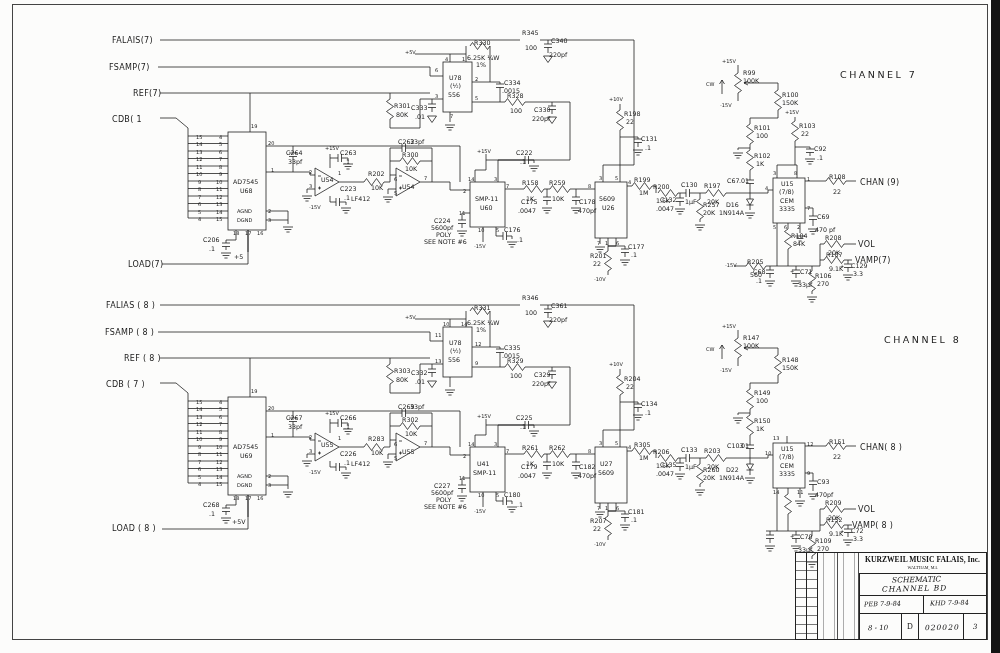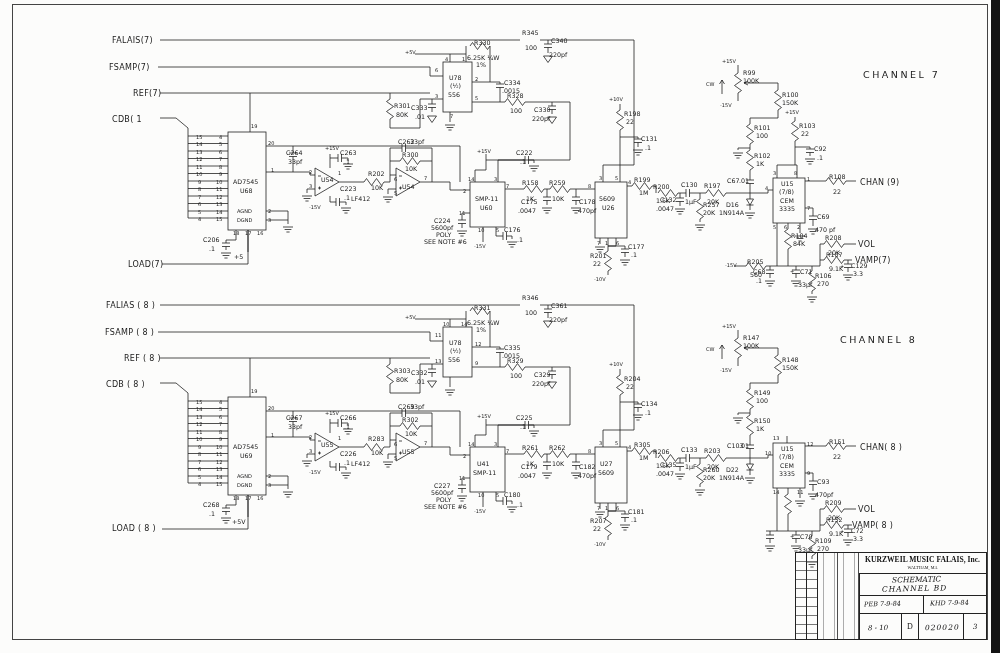--- a/index.html
+++ b/index.html
@@ -213,21 +213,21 @@
       </g>
     </g>
   </svg>
 
   <div id="labels">
       <span class="lbl s8" style="left: 112px; top: 37px;">FALAIS(7)</span>
       <span class="lbl s8" style="left: 109px; top: 64px;">FSAMP(7)</span>
       <span class="lbl s8" style="left: 133px; top: 90px;">REF(7)</span>
       <span class="lbl s8" style="left: 112px; top: 116px;">CDB( 1</span>
       <span class="lbl s8" style="left: 128px; top: 261px;">LOAD(7)</span>
-      <span class="lbl s9" style="left: 840px; top: 70px; margin-left: 23px;">CHANNEL 7</span>
+      <span class="lbl s9" style="left: 840px; top: 70px;">CHANNEL 7</span>
       <span class="lbl s8" style="left: 860px; top: 179px;">CHAN (9)</span>
       <span class="lbl s8" style="left: 858px; top: 241px;">VOL</span>
       <span class="lbl s8" style="left: 855px; top: 257px;">VAMP(7)</span>
       <span class="lbl s6" style="left: 233px; top: 179px;">AD7545</span>
       <span class="lbl s6" style="left: 240px; top: 188px;">U68</span>
       <span class="lbl s5" style="left: 251px; top: 124px;">19</span>
       <span class="lbl s5" style="left: 268px; top: 141px;">20</span>
       <span class="lbl s5" style="left: 271px; top: 168px;">1</span>
       <span class="lbl s5" style="left: 237px; top: 209px;">AGND</span>
       <span class="lbl s5" style="left: 268px; top: 209px;">2</span>
@@ -423,23 +423,23 @@
       <span class="lbl s6" style="left: 826px; top: 252px;">R107</span>
       <span class="lbl s6" style="left: 829px; top: 266px;">9.1K</span>
       <span class="lbl s6" style="left: 815px; top: 273px;">R106</span>
       <span class="lbl s6" style="left: 817px; top: 281px;">270</span>
       <span class="lbl s6" style="left: 851px; top: 263px;">C129</span>
       <span class="lbl s6" style="left: 853px; top: 271px;">3.3</span>
       <span class="lbl s5" style="left: 840px; top: 264px;">+</span>
       <span class="lbl s8" style="left: 106px; top: 302px;">FALIAS ( 8 )</span>
       <span class="lbl s8" style="left: 105px; top: 329px;">FSAMP ( 8 )</span>
       <span class="lbl s8" style="left: 124px; top: 355px;">REF ( 8 )</span>
-      <span class="lbl s8" style="left: 106px; top: 381px;">CDB ( 8 )</span>
+      <span class="lbl s8" style="left: 106px; top: 381px;">CDB ( 7 )</span>
       <span class="lbl s8" style="left: 112px; top: 525px;">LOAD ( 8 )</span>
-      <span class="lbl s9" style="left: 840px; top: 335px;">CHANNEL 8</span>
+      <span class="lbl s9" style="left: 884px; top: 335px;">CHANNEL 8</span>
       <span class="lbl s8" style="left: 860px; top: 444px;">CHAN( 8 )</span>
       <span class="lbl s8" style="left: 858px; top: 506px;">VOL</span>
       <span class="lbl s8" style="left: 852px; top: 522px;">VAMP( 8 )</span>
       <span class="lbl s6" style="left: 233px; top: 444px;">AD7545</span>
       <span class="lbl s6" style="left: 240px; top: 453px;">U69</span>
       <span class="lbl s5" style="left: 251px; top: 389px;">19</span>
       <span class="lbl s5" style="left: 268px; top: 406px;">20</span>
       <span class="lbl s5" style="left: 271px; top: 433px;">1</span>
       <span class="lbl s5" style="left: 237px; top: 474px;">AGND</span>
       <span class="lbl s5" style="left: 268px; top: 474px;">2</span>

